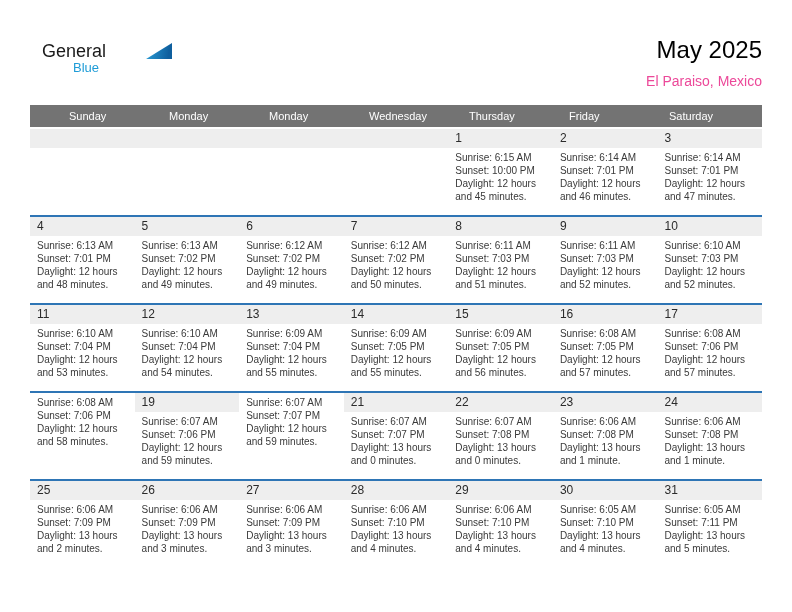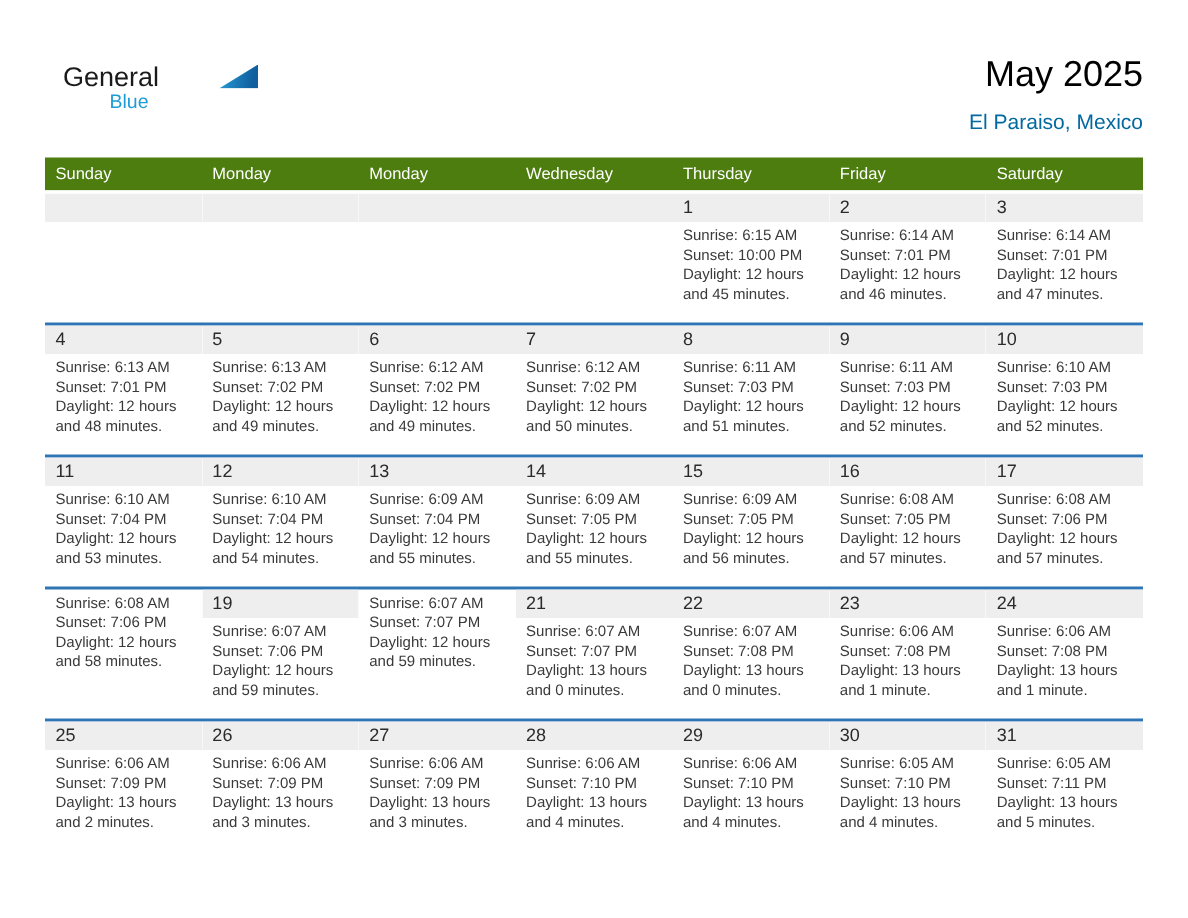--- a/index.html
+++ b/index.html
@@ -28,27 +28,27 @@
     background: linear-gradient(100deg, #2b9fd8 0%, #0f5f9e 85%);
     clip-path: polygon(100% 0, 100% 100%, 0 100%);
   }
   .logo-blue {
     font-size: 13px; color: #1e9cd7; line-height: 17px;
     margin-left: 31px; margin-top: -1px;
   }
 
   .title-block { position: absolute; right: 30px; top: 34px; text-align: right; }
   .cal-title { font-size: 24px; font-weight: 400; color: #000000; line-height: 32px; }
-  .cal-subtitle { font-size: 14px; font-weight: 400; color: #0369a1; margin-top: 7px; }
+  .cal-subtitle { font-size: 14px; font-weight: 400; color: #ec4899; margin-top: 7px; }
 
   
   .calendar { position: absolute; left: 30px; top: 105px; width: 732px; }
 
   .weekday-row {
-    display: flex; background: #4d7c0f; height: 22px;
+    display: flex; background: #737373; height: 22px; padding-left: 32px;
   }
   .weekday-cell {
     flex: 1; color: #ffffff; font-size: 11px; line-height: 22px;
     padding-left: 7px; overflow: hidden; white-space: nowrap;
   }
 
   .week {
     display: flex; height: 88px; border-top: 2px solid #2e75b5;
     background: #ffffff;
   }

